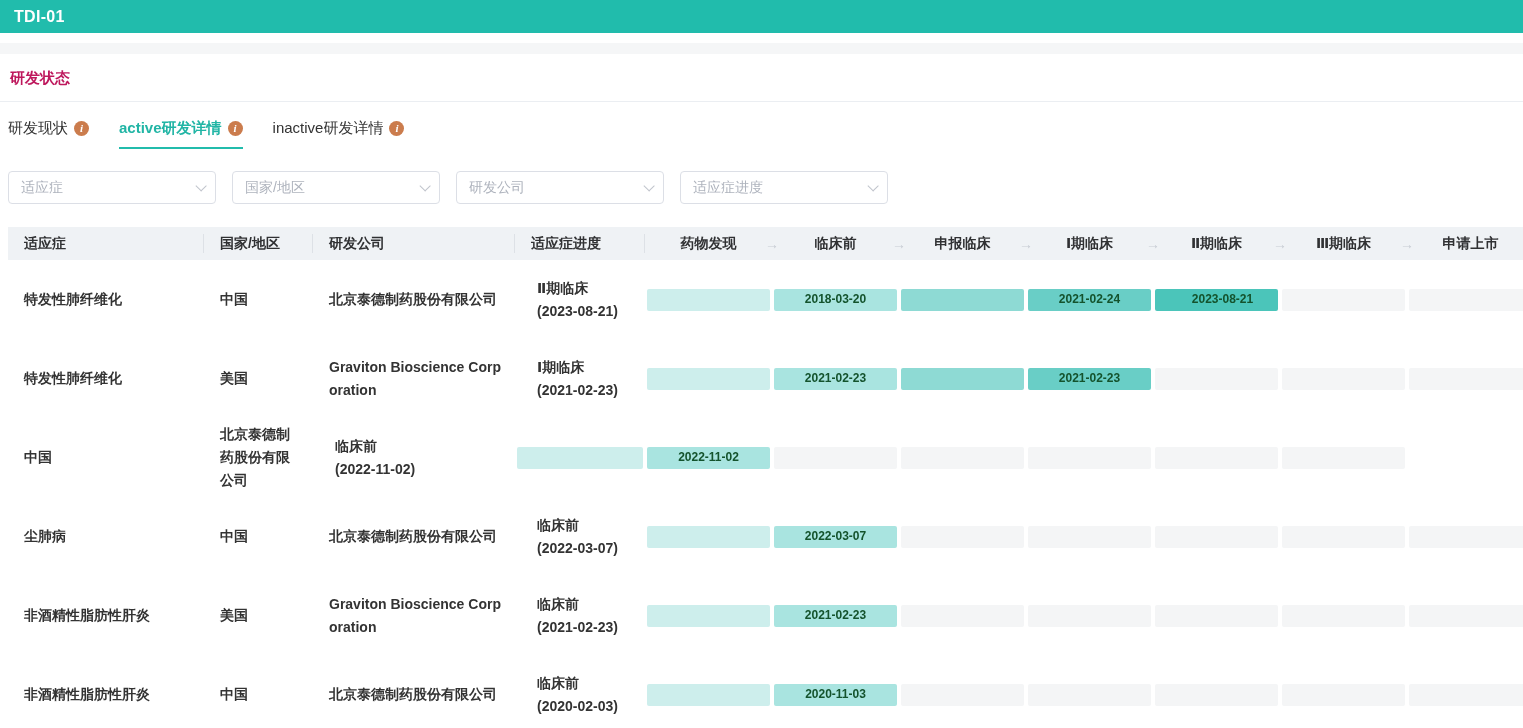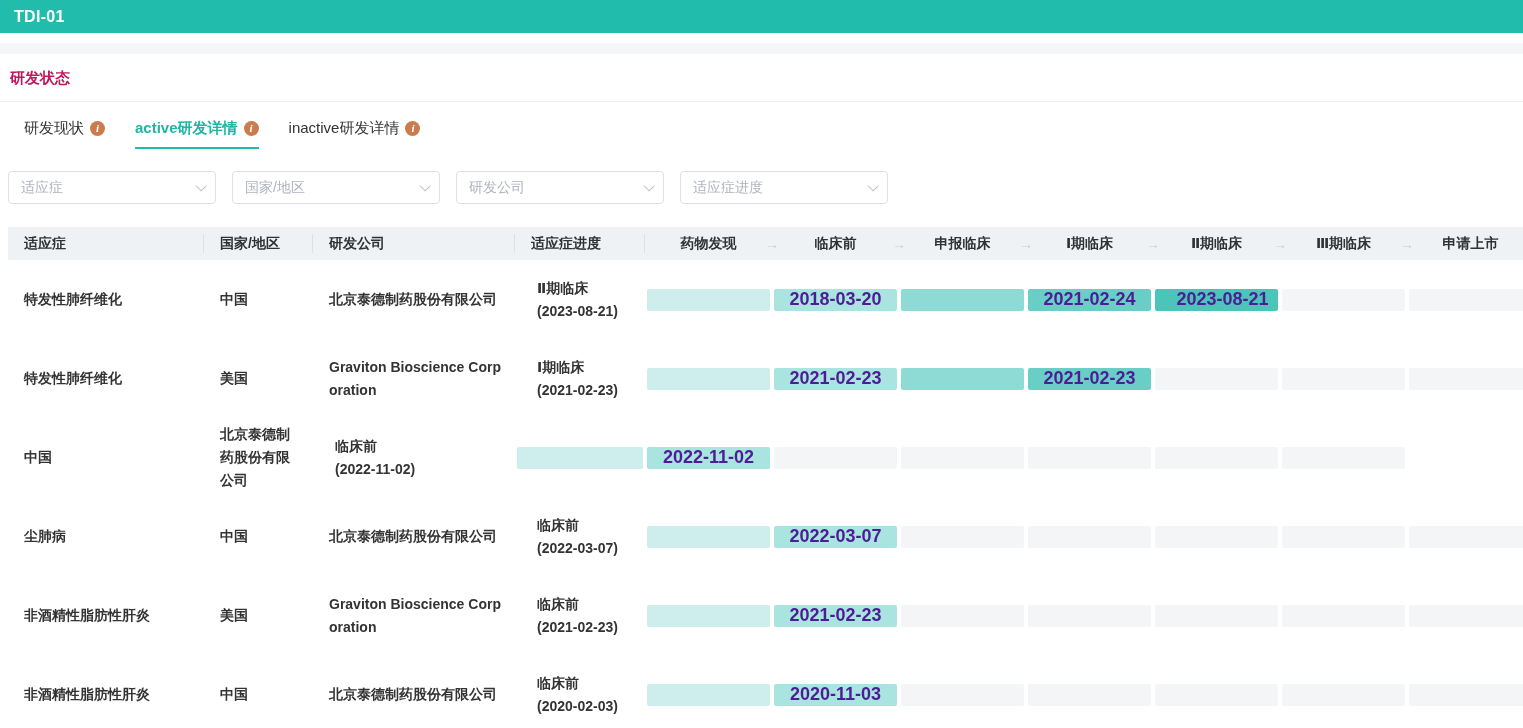--- a/index.html
+++ b/index.html
@@ -7,21 +7,21 @@
     font-family:"Liberation Sans","DejaVu Sans",sans-serif; color:#333; }
   
   .topbar { height:33px; background:#21BCAC; color:#fff; font-size:16px; font-weight:bold;
     line-height:33px; padding-left:14px; letter-spacing:.3px; }
   .gap-white { height:10px; background:#fff; }
   .gray-strip { height:11px; background:#F5F6F7; }
   
   .section-head { padding:15px 0 13px 10px; border-bottom:1px solid #EBEEF2; }
   .section-head h2 { font-size:15px; font-weight:bold; color:#be185d; }
   
-  .tabs { display:flex; align-items:flex-end; padding-left:24px; margin-top:16px; height:31px; }
+  .tabs { display:flex; align-items:flex-end; padding-left:8px; margin-top:16px; height:31px; }
   .tab { display:flex; align-items:center; gap:6px; margin-right:30px; padding-bottom:9px;
     font-size:15px; color:#333; cursor:pointer; border-bottom:2px solid transparent; }
   .tab.active { color:#21B5A5; font-weight:bold; border-bottom:2px solid #21BCAC; }
   .info-icon { display:inline-block; width:15px; height:15px; border-radius:50%; background:#CB7C4D;
     color:#fff; font-size:11px; line-height:15px; text-align:center; font-style:italic;
     font-family:"Liberation Serif","DejaVu Serif",serif; font-weight:bold; }
   
   .filters { display:flex; gap:16px; padding-left:8px; margin-top:22px; }
   .select { width:208px; height:33px; border:1px solid #DCDFE6; border-radius:4px; background:#fff;
     display:flex; align-items:center; justify-content:space-between; padding:0 12px; cursor:pointer; }
@@ -38,21 +38,21 @@
   .th.stage { justify-content:center; }
   .stage-arrow { position:absolute; right:-7px; color:#C8CDD4; font-size:14px; font-weight:normal; }
   .tbody .grid-row { height:79px; align-items:center; background:#fff;font-weight:bold; }
   .td { font-size:14px; color:#333; line-height:23px; }
   .td.c1 { padding-left:16px; }
   .td.c2 { padding-left:16px; }
   .td.c3 { padding-left:16px; padding-right:14px; word-break:break-all; }
   .td.c4 { padding-left:22px; }
   .td.stage-cell { padding:0 2px; }
   .bar { height:22px; border-radius:2px; display:flex; align-items:center; justify-content:center;
-    font-size:18px; color:#4c1d95; }
+    font-size:12px; color:#14532d; }
 </style>
 </head>
 <body>
 
 <div class="topbar">TDI-01</div>
 <div class="gap-white"></div>
 <div class="gray-strip"></div>
 
 <div class="section-head">
   <h2>研发状态</h2>

